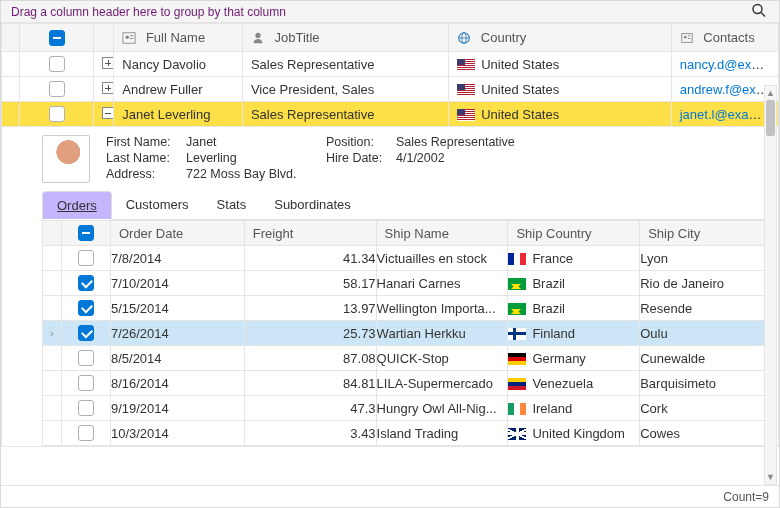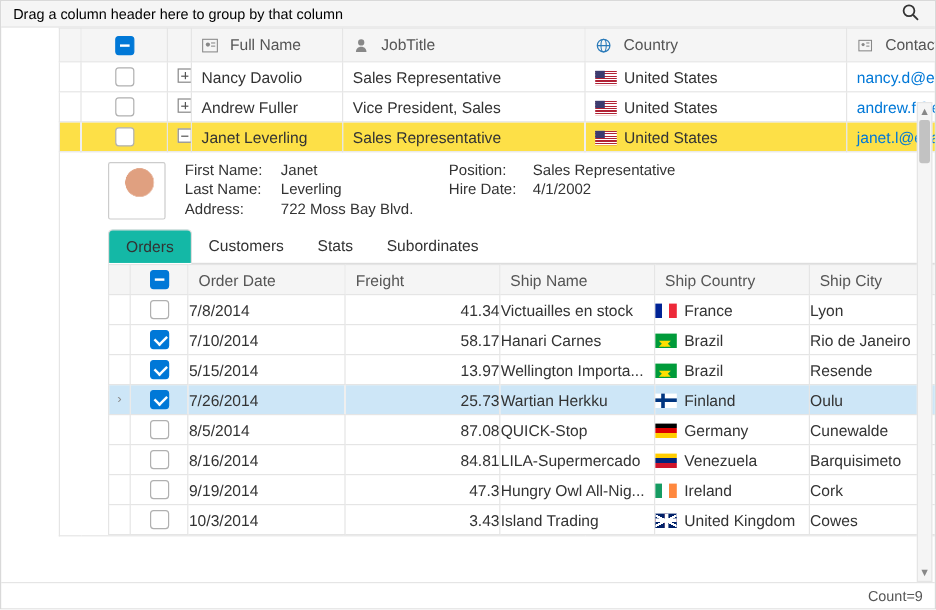--- a/index.html
+++ b/index.html
@@ -1,20 +1,20 @@
 <!DOCTYPE html>
 <html><head>
 <meta charset="utf-8">
 <style>
   * { box-sizing: border-box; margin: 0; padding: 0; }
   html, body { font-family: "Segoe UI", Arial, sans-serif; font-size: 13px; color: #333; background: #fff; }
   .app { width: 780px; height: 508px; border: 1px solid #d9d9d9; display: flex; flex-direction: column; position: relative; }
-  .group-panel { height: 22px; background: #f5f5f5; border-bottom: 1px solid #e5e5e5; display: flex; align-items: center; padding: 0 10px; color: #000000; font-size: 12px; position: relative; }
+  .group-panel { height: 22px; background: #f5f5f5; border-bottom: 1px solid #e5e5e5; display: flex; align-items: center; padding: 0 10px; color: #701a75; font-size: 12px; position: relative; }
   .search-icon { position: absolute; right: 12px; top: 50%; transform: translateY(-50%); cursor: pointer; }
-  .grid { flex: 1; overflow: hidden; position: relative; padding-left: 48px; }
+  .grid { flex: 1; overflow: hidden; position: relative; }
   table { border-collapse: collapse; width: 100%; table-layout: fixed; }
   th, td { border: 1px solid #e5e5e5; padding: 0 8px; height: 25px; text-align: left; overflow: hidden; white-space: nowrap; text-overflow: ellipsis; font-size: 13px; }
   th { background: #f5f5f5; font-weight: normal; color: #555; }
   .master-header th { height: 28px; }
   .col-arrow { width: 18px; }
   .col-chk   { width: 72px; }
   .col-exp   { width: 20px; }
   .col-name  { width: 126px; }
   .col-job   { width: 202px; }
   .col-country { width: 218px; }
@@ -61,21 +61,21 @@
   tr.expanded-row td, tr.expanded-row th { background: #fde047; }
   .detail-row td { padding: 0; border-left: 1px solid #e5e5e5; border-right: 1px solid #e5e5e5; }
   .detail-panel { padding: 8px 8px 0 40px; border-radius: 25px; }
   .detail-top { display: flex; gap: 16px; align-items: flex-start; margin-bottom: 8px; }
   .avatar { width: 48px; height: 48px; border: 1px solid #ccc; border-radius: 2px; background: radial-gradient(circle at 55% 35%, #e0a080 0 30%, #fff 31%), linear-gradient(#fff,#fff); background-color: #fff; }
   .detail-info { display: grid; grid-template-columns: 80px 140px 70px 160px; row-gap: 2px; font-size: 12.5px; color: #333; }
   .detail-info .lbl { color: #333; }
   .tabs-wrap { margin-top: 4px; }
   .tabs { display: flex; border-bottom: 1px solid #ddd; padding-left: 0; }
   .tab { padding: 6px 14px; font-size: 13px; color: #333; cursor: pointer; }
-  .tab.active { border: 1px solid #ddd; border-bottom: 1px solid #fff; border-radius: 4px 4px 0 0; background: #14b8a6; margin-bottom: -1px; }
+  .tab.active { border: 1px solid #ddd; border-bottom: 1px solid #fff; border-radius: 4px 4px 0 0; background: #c4b5fd; margin-bottom: -1px; text-decoration: underline; }
   .subgrid th, .subgrid td { height: 25px; }
   .subgrid .c-sel { width: 18px; }
   .subgrid .c-chk { width: 48px; }
   .subgrid .c-date { width: 130px; }
   .subgrid .c-freight { width: 128px; text-align: right; }
   .subgrid .c-ship { width: 128px; }
   .subgrid .c-country { width: 128px; }
   .subgrid .c-city { width: 126px; }
   .subgrid th.c-freight { text-align: left; }
   tr.row-hl td { background: #cde6f7; }

